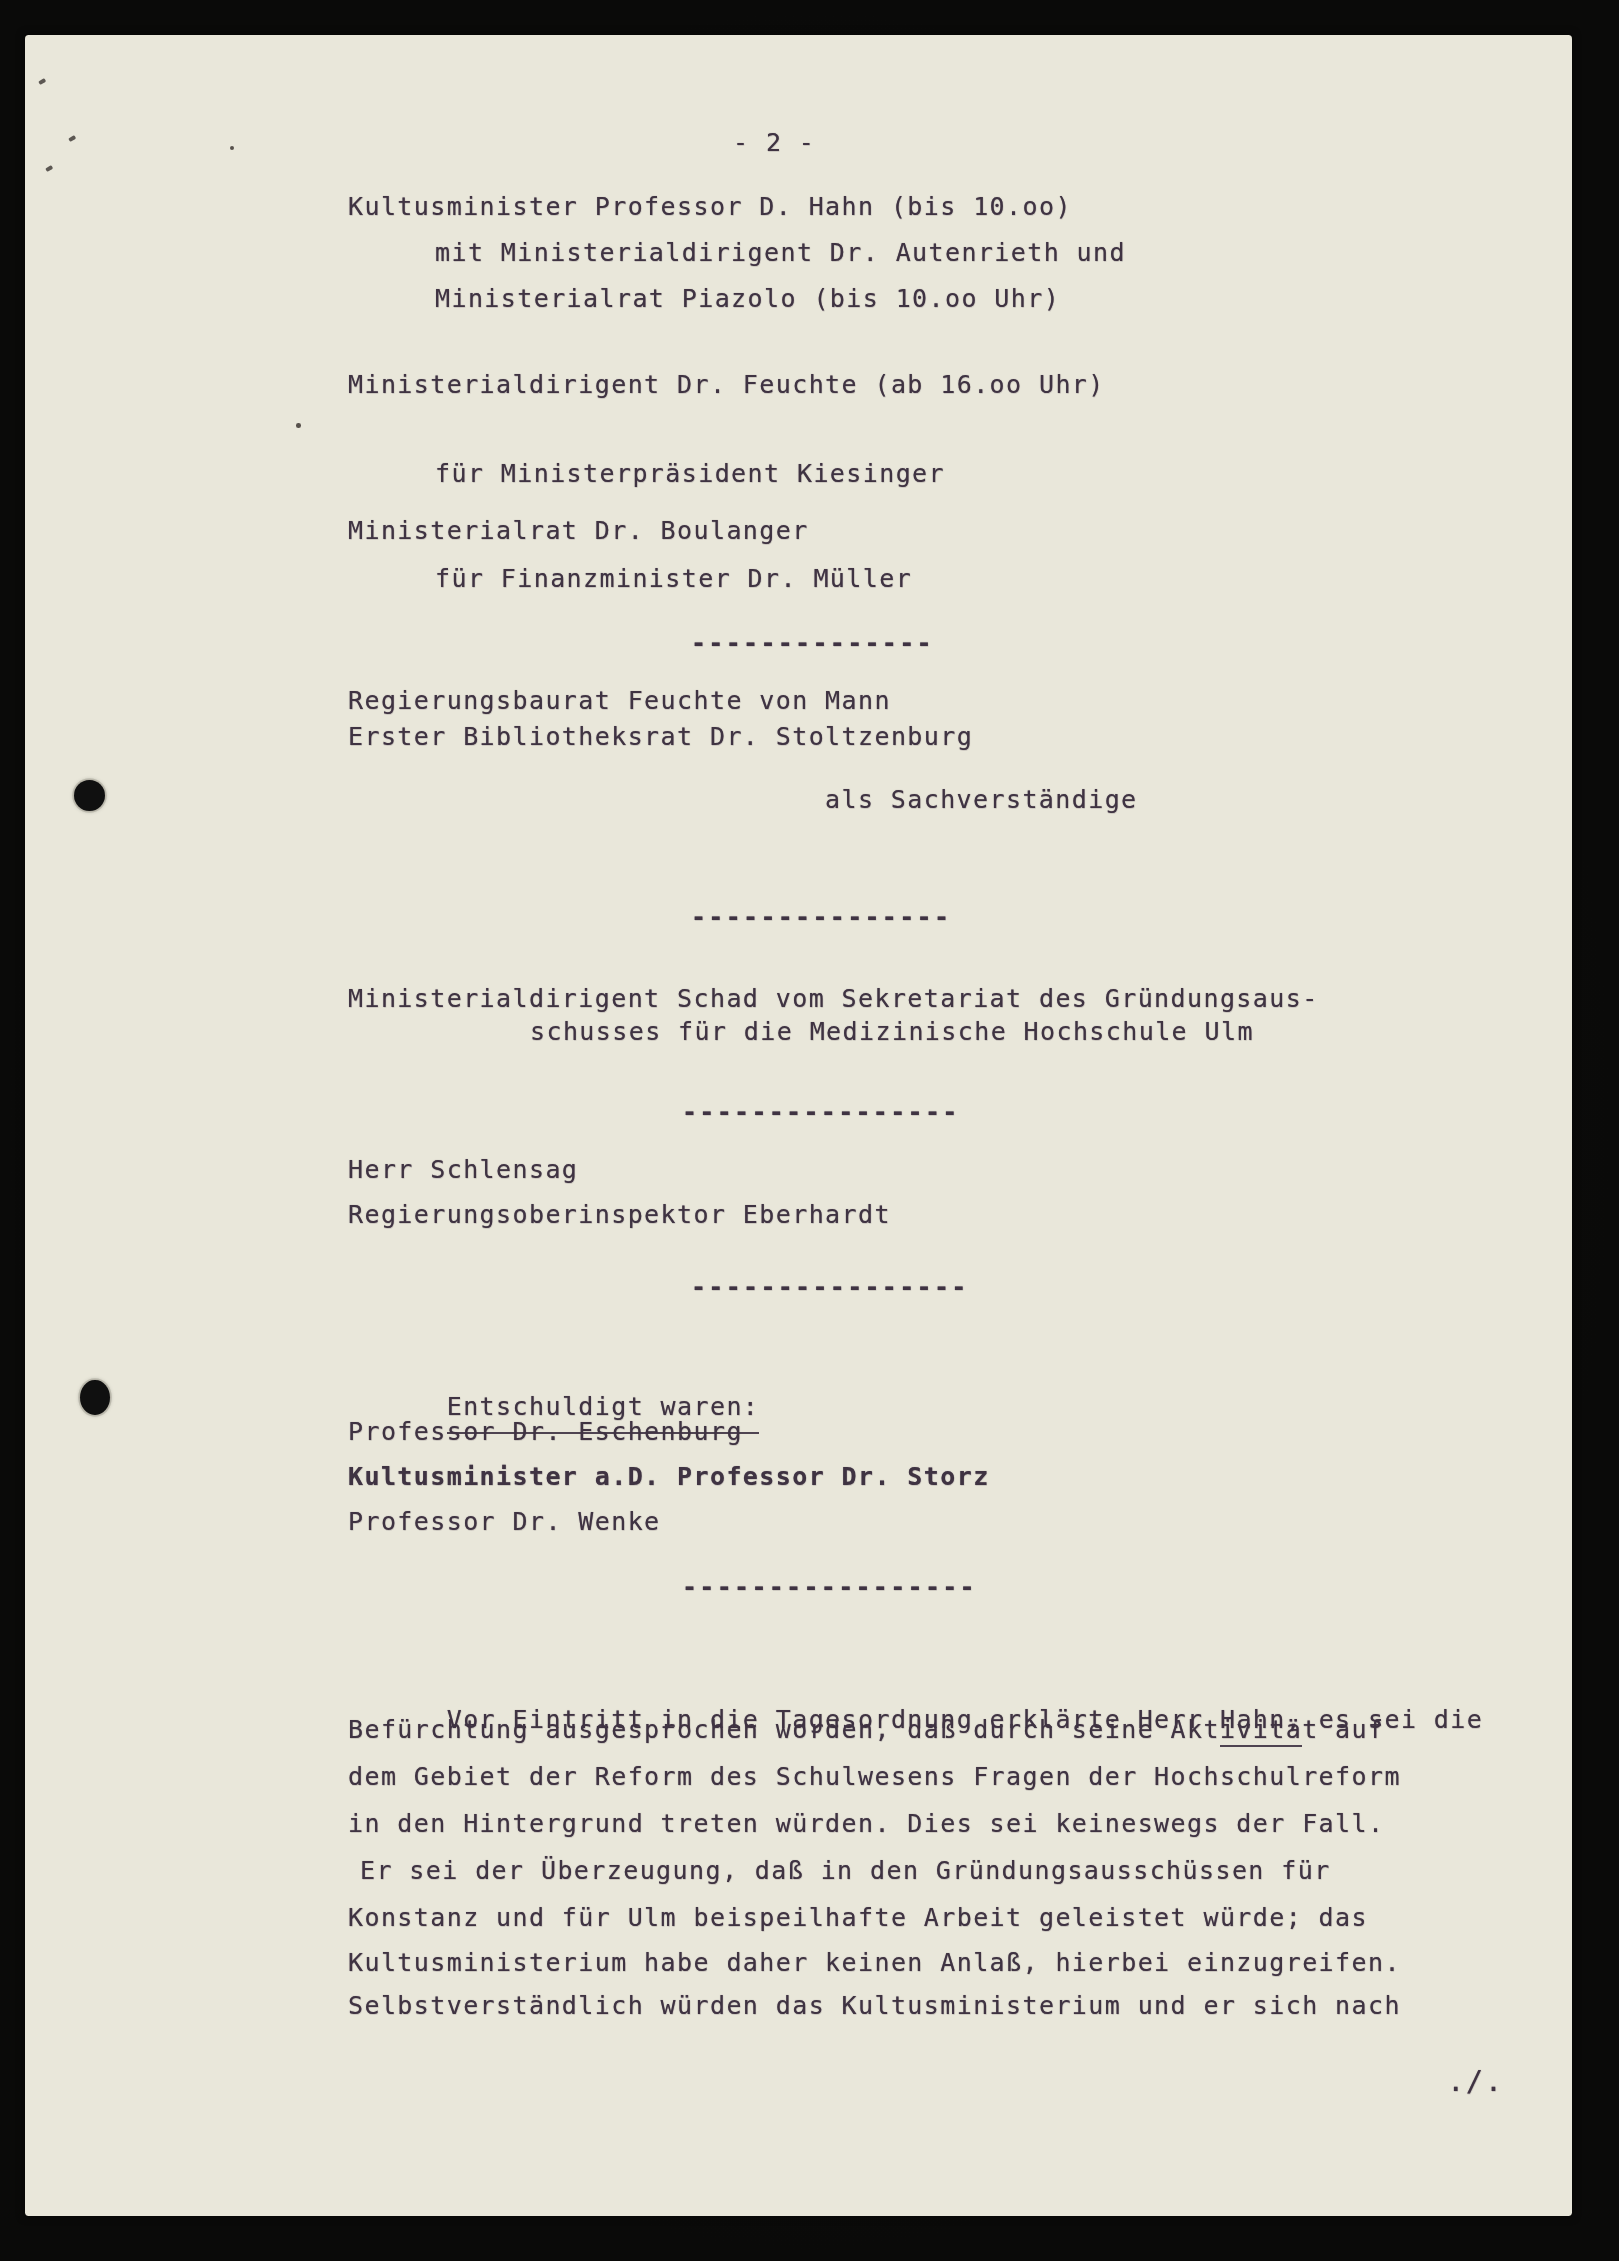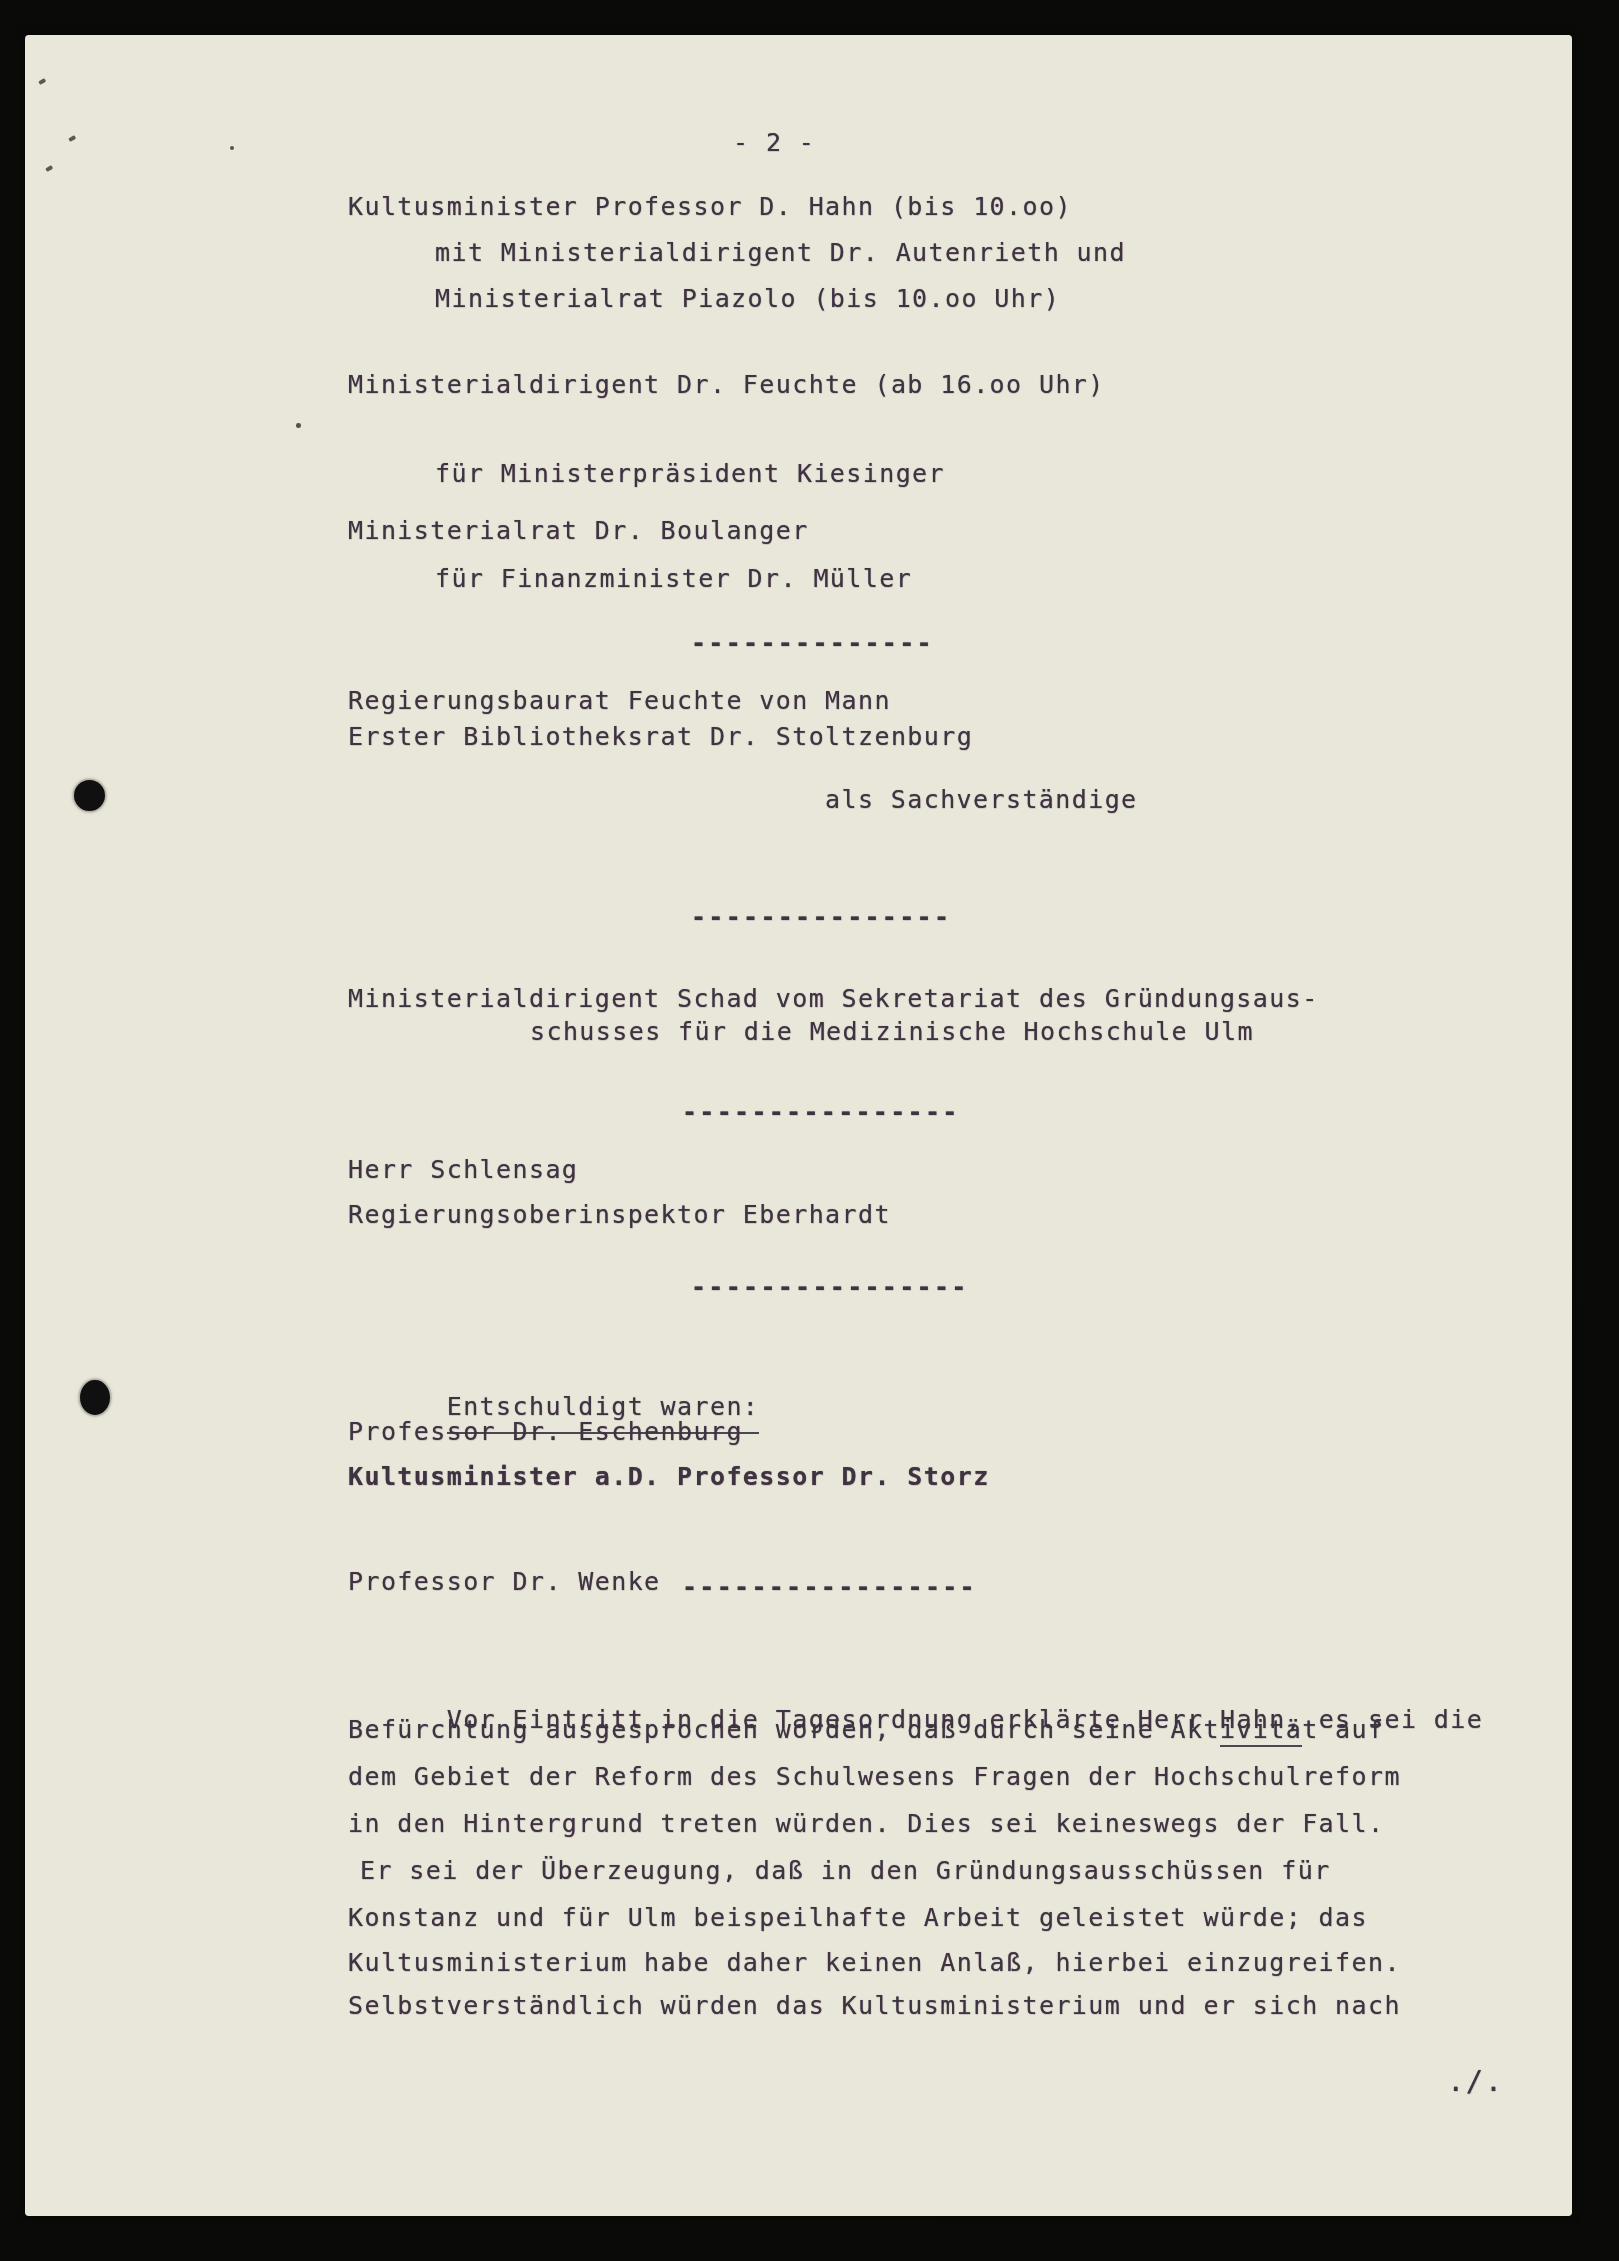--- a/index.html
+++ b/index.html
@@ -108,21 +108,21 @@
     <div class="line" style="left:323px; top:1116px;">Herr Schlensag</div>
     <div class="line" style="left:323px; top:1161px;">Regierungsoberinspektor Eberhardt</div>
 
     <div class="line divider" style="left:666px; top:1233px;">----------------</div>
 
     <div class="line" style="left:323px; top:1316px;">
       <span class="ul">Entschuldigt waren:</span>
     </div>
     <div class="line" style="left:323px; top:1378px;">Professor Dr. Eschenburg</div>
     <div class="line" style="left:323px; top:1423px;font-weight:bold;">Kultusminister a.D. Professor Dr. Storz</div>
-    <div class="line" style="left:323px; top:1528px;">Professor Dr. Wenke</div>
+    <div class="line" style="left:323px; top:1468px;">Professor Dr. Wenke</div>
 
     <div class="line divider" style="left:657px; top:1533px;">-----------------</div>
 
     <div class="line" style="left:323px; top:1629px;">
       <span>Vor Eintritt in die Tagesordnung erklärte Herr </span><span class="ul">Hahn,</span><span> es sei die</span>
     </div>
     <div class="line" style="left:323px; top:1676px;">Befürchtung ausgesprochen worden, daß durch seine Aktivität auf</div>
     <div class="line" style="left:323px; top:1723px;">dem Gebiet der Reform des Schulwesens Fragen der Hochschulreform</div>
     <div class="line" style="left:323px; top:1770px;">in den Hintergrund treten würden. Dies sei keineswegs der Fall.</div>
     <div class="line" style="left:323px; top:1817px;margin-left:12px;">Er sei der Überzeugung, daß in den Gründungsausschüssen für</div>

